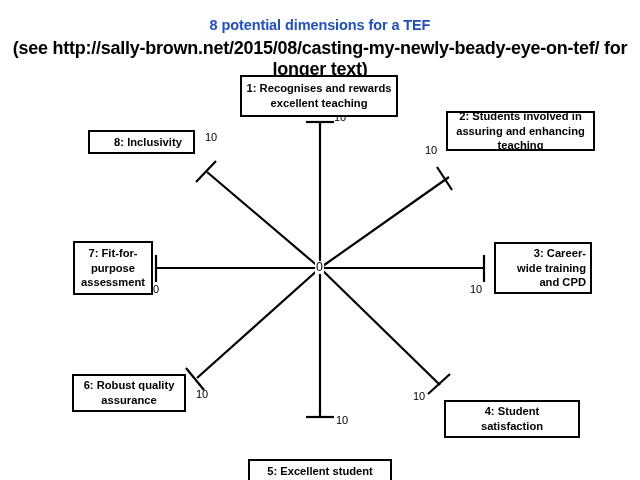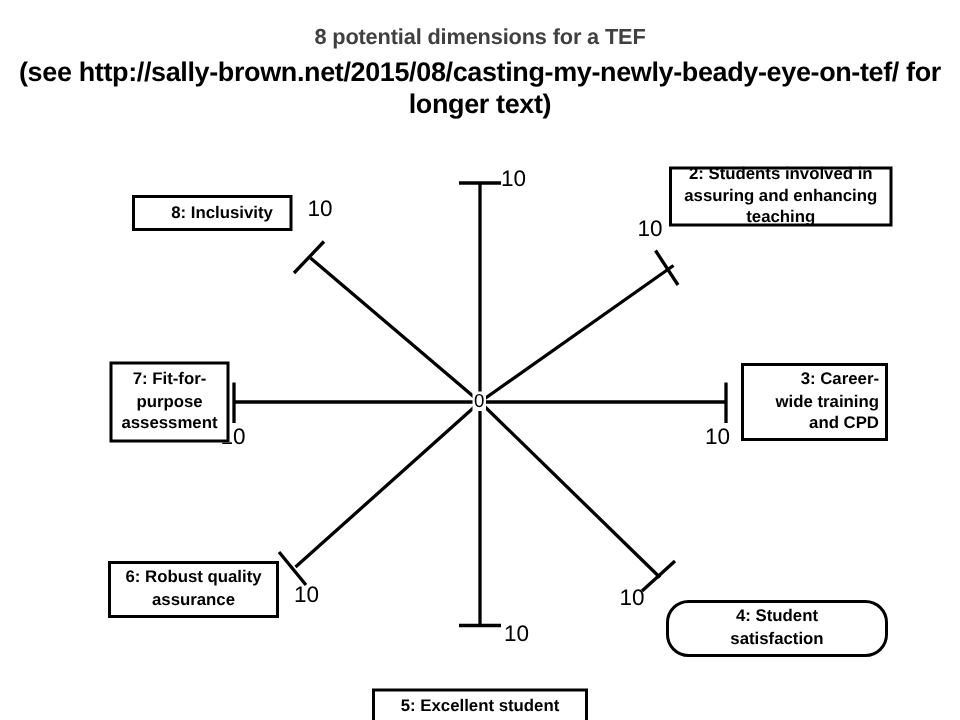--- a/index.html
+++ b/index.html
@@ -22,21 +22,21 @@
   }
   
   .title {
     position: absolute;
     left: 0;
     top: 17px;
     width: 640px;
     text-align: center;
     font-size: 14.5px;
     font-weight: bold;
-    color: #404040;
+    color: #1d4ed8;
     letter-spacing: -0.1px;
   }
   .subtitle {
     position: absolute;
     left: 0;
     top: 38px;
     width: 640px;
     text-align: center;
     font-size: 18px;
     font-weight: bold;
@@ -62,21 +62,21 @@
     font-size: 11.2px;
     font-weight: bold;
     line-height: 1.32;
     padding: 2px 4px;
     color: #000;
   }
   .nodebox span { display: block; width: 100%; }
   
   .axlabel {
     position: absolute;
-    font-size: 15px;
+    font-size: 11px;
     font-weight: normal;
     color: #000000;
     white-space: nowrap;
   }
   .center-zero {
     position: absolute;
     font-size: 12.5px;
     font-weight: normal;
     color: #000000;
     background: #ffffff;
@@ -125,38 +125,44 @@
 
   <div class="axlabel" style="left:334px; top:111px;">10</div>
   <div class="axlabel" style="left:425px; top:144px;">10</div>
   <div class="axlabel" style="left:470px; top:283px;">10</div>
   <div class="axlabel" style="left:413px; top:390px;">10</div>
   <div class="axlabel" style="left:336px; top:414px;">10</div>
   <div class="axlabel" style="left:196px; top:388px;">10</div>
   <div class="axlabel" style="left:147px; top:283px;">10</div>
   <div class="axlabel" style="left:205px; top:131px;">10</div>
 
+  <div class="nodebox" style="left:240px; top:75px; width:158px; height:42px;">
+    <span>
+      <span>1: Recognises and rewards</span>
+      <span>excellent teaching</span>
+    </span>
+  </div>
 
   <div class="nodebox" style="left:446px; top:111px; width:149px; height:40px;">
     <span>
       <span>2: Students involved in</span>
       <span>assuring  and  enhancing</span>
       <span>teaching</span>
     </span>
   </div>
 
   <div class="nodebox" style="left:494px; top:242px; width:98px; height:52px;text-align:right;">
     <span>
       <span>3: Career-</span>
       <span>wide training</span>
       <span>and CPD</span>
     </span>
   </div>
 
-  <div class="nodebox" style="left:444px; top:400px; width:148px; height:38px;border-radius:15px;">
+  <div class="nodebox" style="left:444px; top:400px; width:136px; height:38px;">
     <span>
       <span>4: Student</span>
       <span>satisfaction</span>
     </span>
   </div>
 
   <div class="nodebox" style="left:248px; top:431px; width:144px; height:40px;margin-top:28px;">
     <span>
       <span>5: Excellent student</span>
       <span>outcomes</span>

